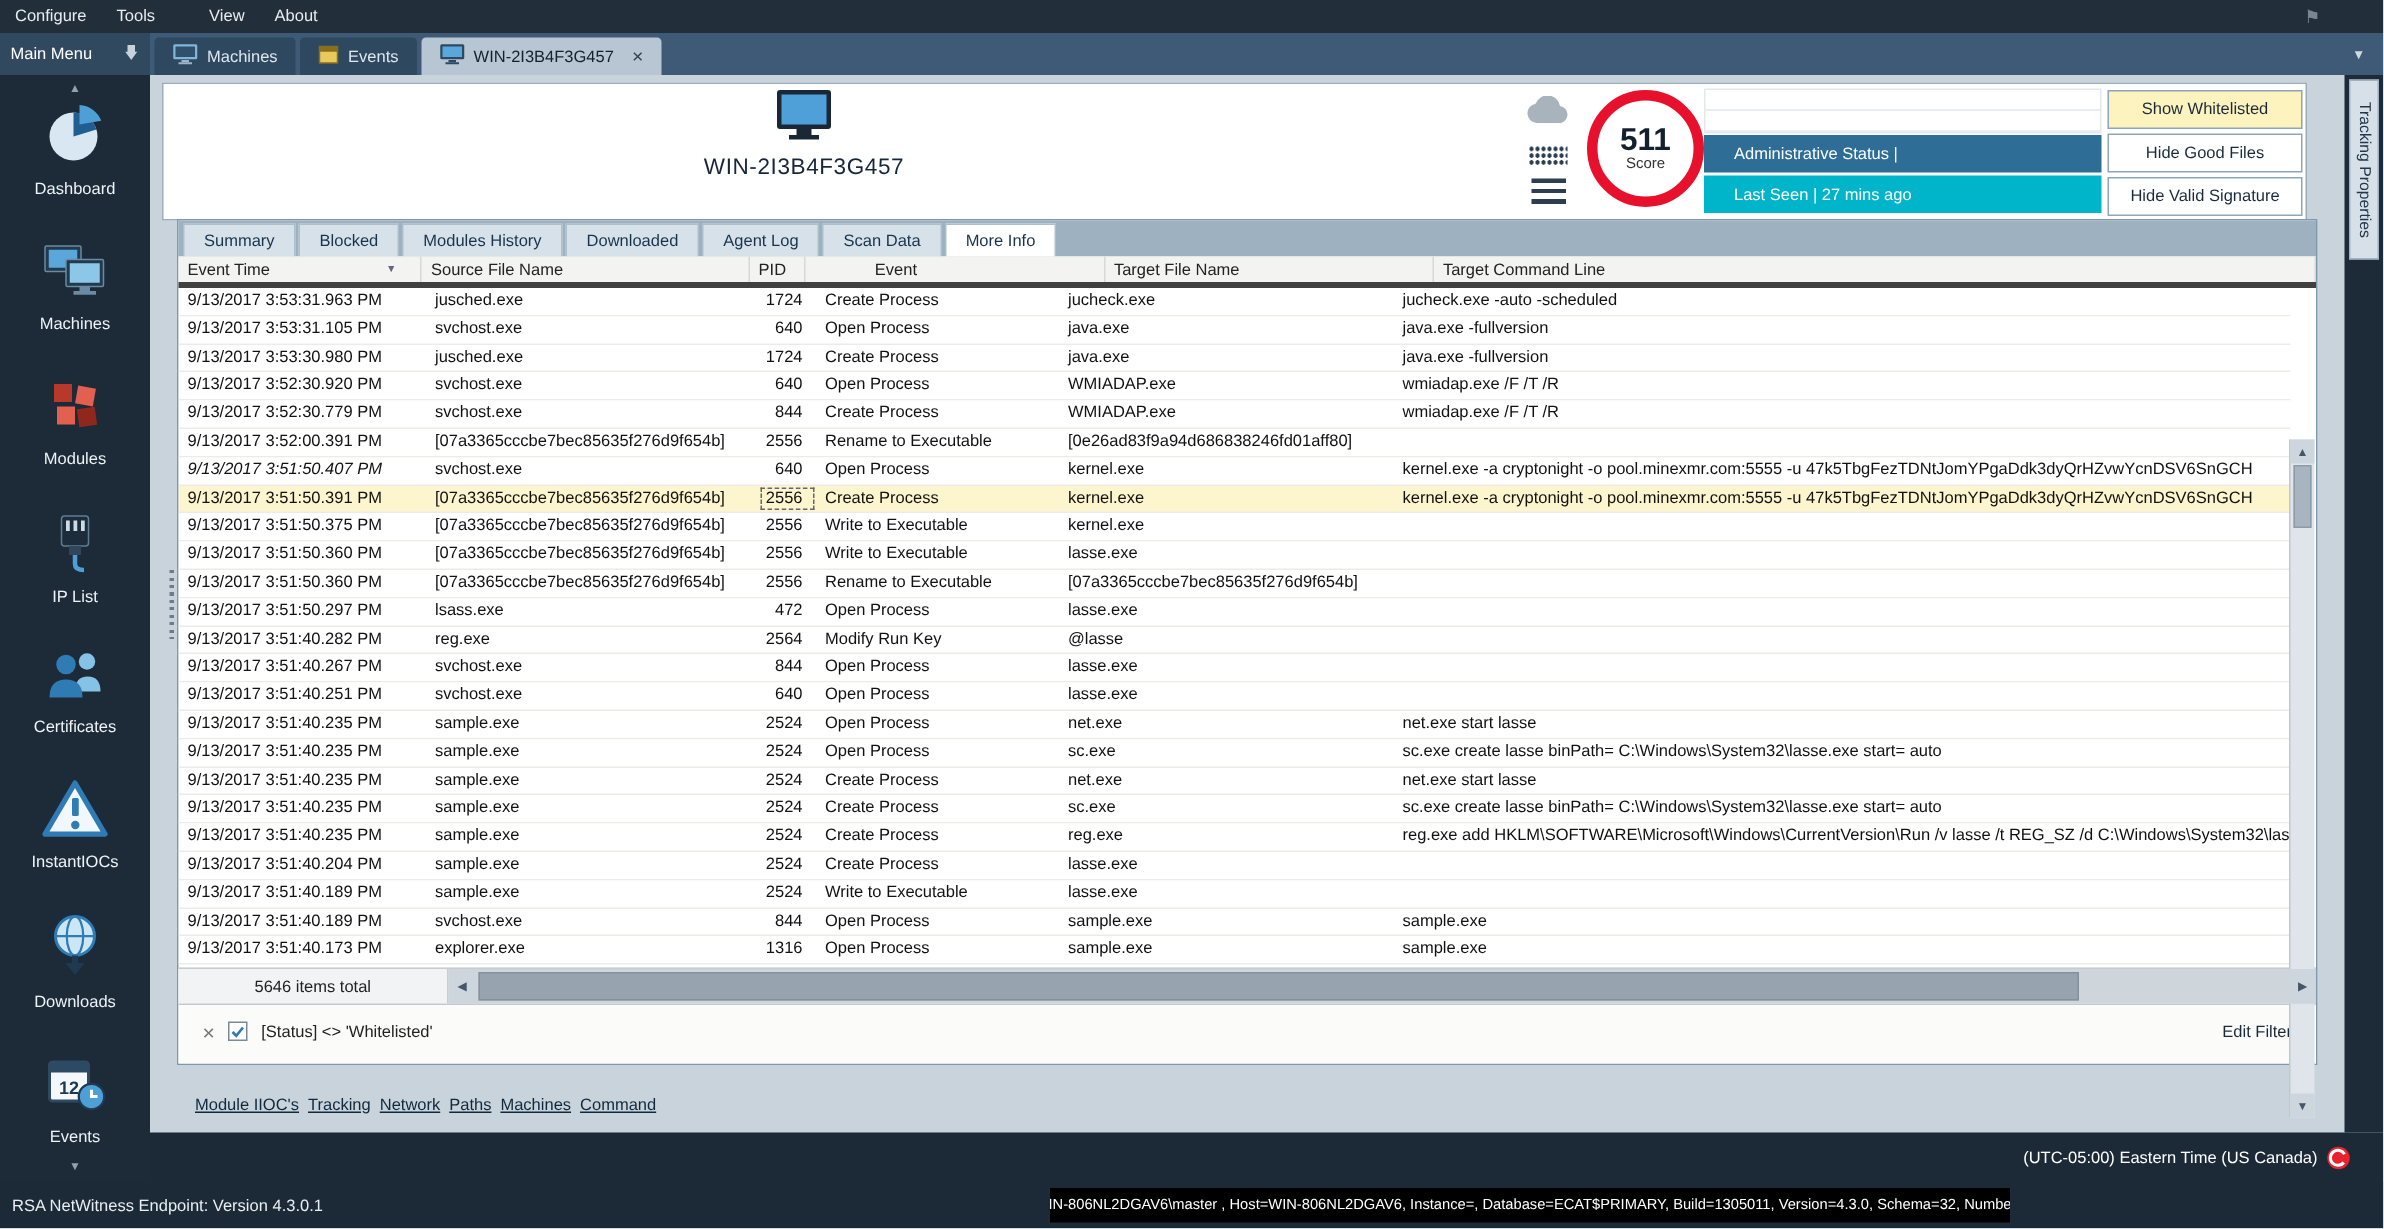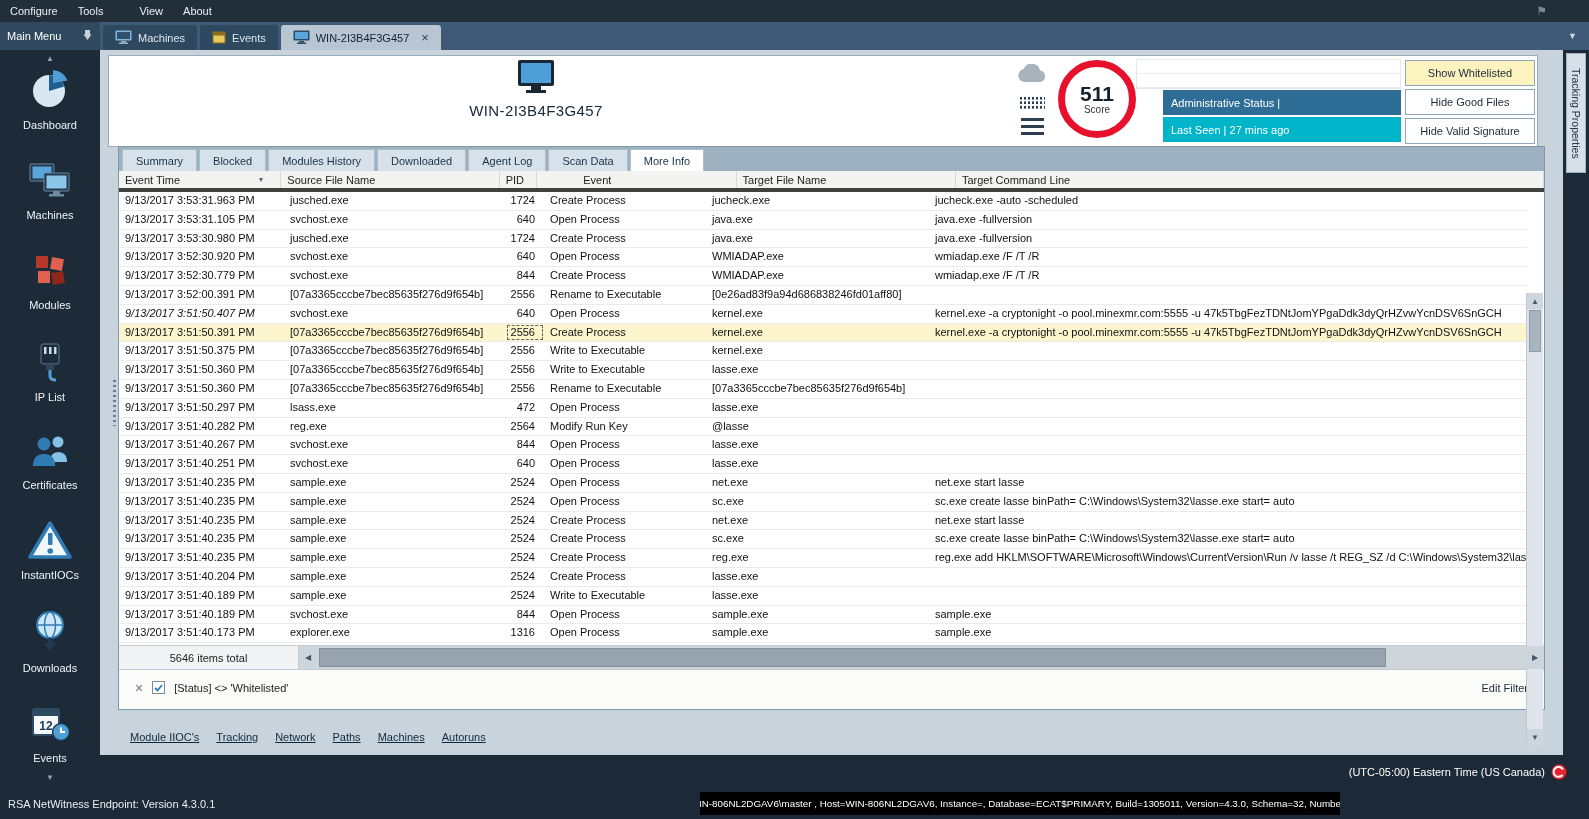--- a/index.html
+++ b/index.html
@@ -42,21 +42,21 @@
   .hdr-icons { position:absolute; left:905px; top:8px; width:36px; display:flex; flex-direction:column; align-items:center; gap:9px; }
   .kbd-dots { width:26px; height:13px; background-image:radial-gradient(#2c3e50 1.2px, transparent 1.3px); background-size:4px 4.5px; }
   .burger { width:23px; height:17px; background:repeating-linear-gradient(to bottom, #2c3e50 0 3px, transparent 3px 7px); }
   .score-wrap { position:absolute; left:945px; top:4px; width:86px; display:flex; justify-content:center; }
   .score-circle { width:78px; height:78px; border:7px solid #e8112d; border-radius:50%; background:#fff;
                   display:flex; flex-direction:column; align-items:center; justify-content:center; }
   .score-num { font-size:21px; font-weight:bold; color:#13202e; line-height:20px; }
   .score-lbl { font-size:10px; color:#333; }
   .status-col { position:absolute; left:1027px; top:3px; width:265px; height:84px; }
   .stripes { height:30px; background:repeating-linear-gradient(to bottom, #fff 0 13px, #e9edf0 13px 14px); border:1px solid #e3e8ec; }
-  .sbar { height:25px; display:flex; align-items:center; padding-left:8px; color:#fff; font-size:11px;margin-left:27px; }
+  .sbar { height:25px; display:flex; align-items:center; padding-left:20px; color:#fff; font-size:11px; }
   .sbar.admin { margin-top:1px; background:#2e6d96; }
   .sbar.seen { margin-top:2px; background:#00b5c9; }
   .hdr-buttons { position:absolute; left:1296px; top:4px; width:130px; }
   .hdr-btn { height:26px; margin-bottom:3px; border:1px solid #8fa6b8; background:#fff; color:#1a2a3a; font-size:11px;
              display:flex; align-items:center; justify-content:center; cursor:default; }
   .hdr-btn.hl { background:#fdf3bf; }
 
   .right-dock { position:absolute; left:1463px; top:0; width:26px; height:705px; background:#1d2a38; }
   .vert-tab { margin:3px 0 0 3px; width:20px; height:120px; background:#d7e0e8; color:#22384c; border:1px solid #9fb2c2;
               writing-mode:vertical-rl; font-size:10.5px; display:flex; align-items:center; justify-content:center; }
@@ -92,21 +92,21 @@
   .hscroll .arr { position:absolute; top:0; width:18px; height:100%; display:flex; align-items:center; justify-content:center;
                   font-size:8px; color:#44566a; background:#cdd6dd; }
   .hscroll .arr.left { left:0; } .hscroll .arr.right { right:0; }
   .hscroll .thumb { position:absolute; top:2px; bottom:2px; left:20px; right:158px; background:#97a4af; border:1px solid #84919c; }
 
   .filter-bar { flex:1; display:flex; align-items:center; padding:0 16px 4px 16px; gap:9px; font-size:11px; color:#222; background:#fbfbfa; border-top:1px solid #c2cad0; }
   .filter-x { color:#777; font-size:14px; line-height:12px; }
   .cb { width:13px; height:13px; border:1px solid #7a8a96; background:#fff; display:flex; align-items:center; justify-content:center; }
   .edit-filter { margin-left:auto; color:#1b2b3a; }
 
-  .bottom-tabs { position:absolute; left:30px; top:674px; height:26px; display:flex; gap:17px; align-items:center; font-size:11px; }
+  .bottom-tabs { position:absolute; left:30px; top:674px; height:26px; display:flex; gap:6px; align-items:center; font-size:11px; }
   .btab { color:#10293c; text-decoration:underline; cursor:default; }
 
   .tz-bar { position:absolute; left:0; top:705px; width:1489px; height:33px; background:#1c2936; color:#fff; font-size:11px;
             display:flex; align-items:center; justify-content:flex-end; padding-right:44px; }
   .rsa-dot { position:absolute; right:22px; top:9px; }
 
   
   .statusbar { position:absolute; left:0; top:788px; width:1589px; height:31px; background:#1c2936; color:#e9eef3;
                font-size:11px; display:flex; align-items:center; padding-left:8px; }
   .center-seg { position:absolute; left:700px; width:640px; top:4px; bottom:4px; background:#000; color:#fff;
@@ -566,21 +566,21 @@
         <span class="edit-filter">Edit Filter</span>
       </div>
     </div>
 
     <div class="bottom-tabs">
         <div class="btab">Module IIOC's</div>
         <div class="btab">Tracking</div>
         <div class="btab">Network</div>
         <div class="btab">Paths</div>
         <div class="btab">Machines</div>
-        <div class="btab">Autoruns</div>
+        <div class="btab">Command</div>
       </div>
 
     <div class="tz-bar">
       <span>(UTC-05:00) Eastern Time (US  Canada)</span>
       <span class="rsa-dot">
         <svg width="16" height="16" viewBox="0 0 16 16">
             <circle cx="8" cy="8" r="7.5" fill="#e8232e"></circle>
             <path d="M11.5 11 A5 5 0 1 1 12 5.5" stroke="#fff" stroke-width="2" fill="none"></path>
           </svg>
       </span>

